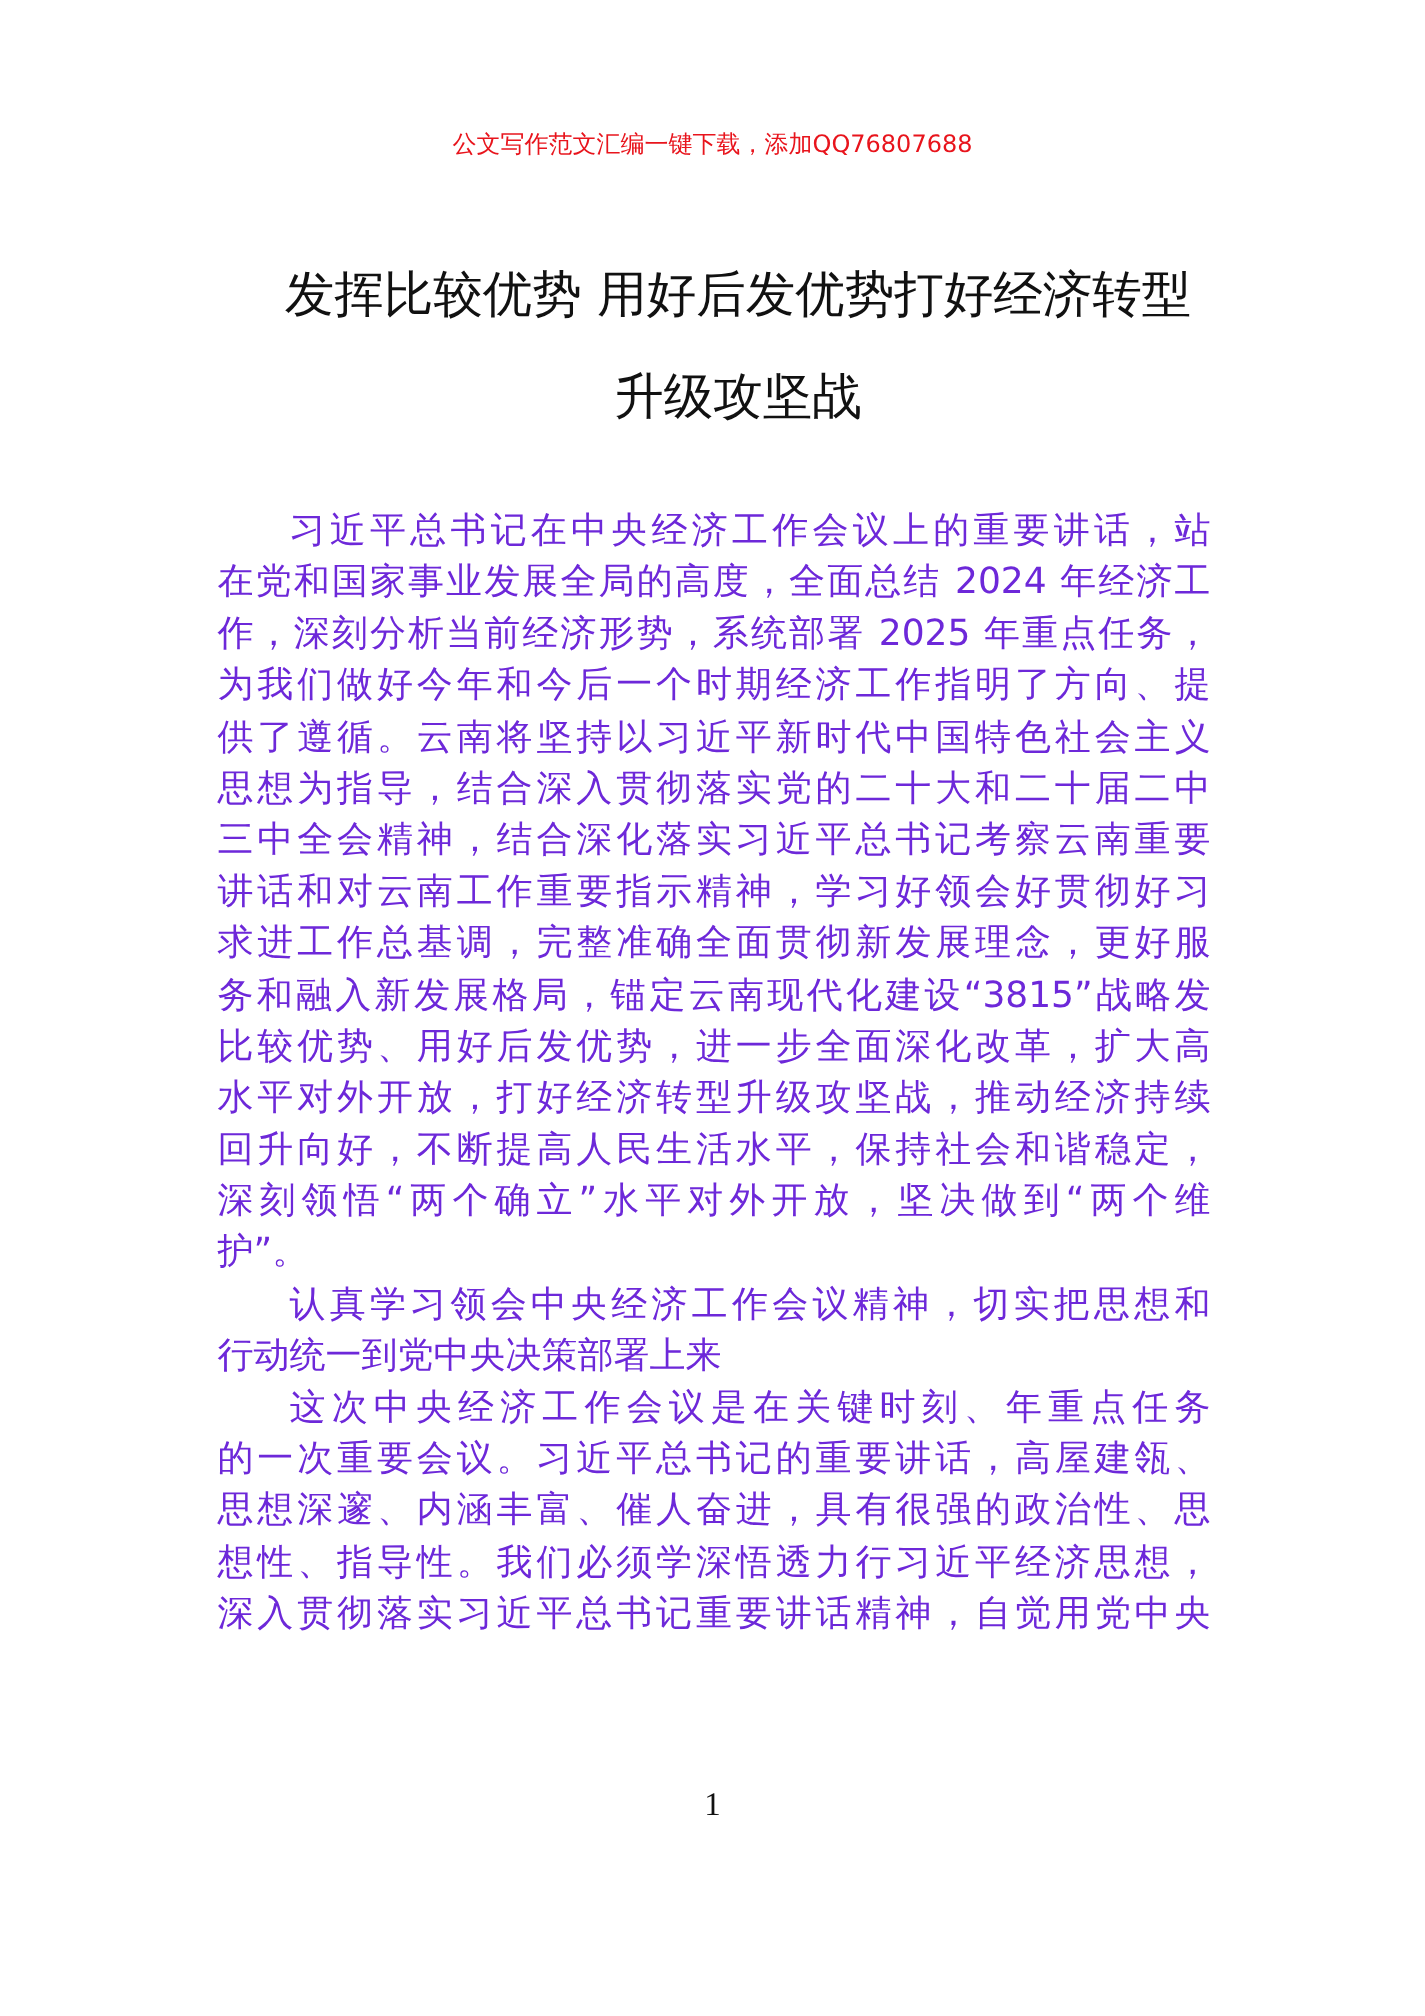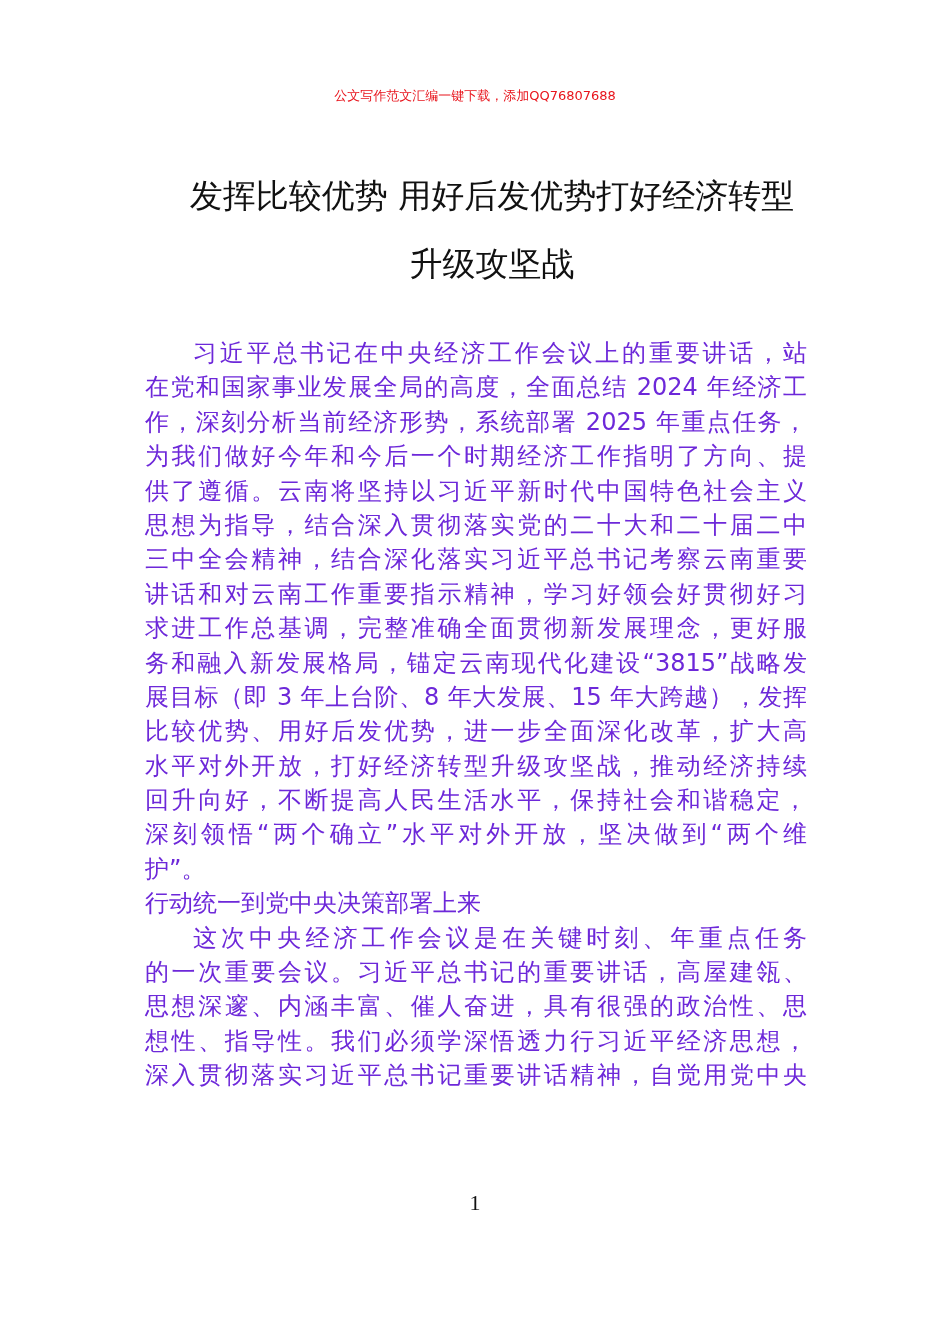--- a/index.html
+++ b/index.html
@@ -1,20 +1,20 @@
 <!DOCTYPE html>
 <html><head>
   <meta charset="utf-8">
   <style>
     html, body { margin: 0; padding: 0; background: #ffffff; }
     body { width: 950px; height: 1344px; position: relative; overflow: hidden;
            font-family: "DejaVu Sans", "Liberation Sans", sans-serif; color: #000; }
     .page { position: absolute; left: 0; top: 0; width: 950px; height: 1344px; background: #fff; }
     .header-note { position: absolute; top: 84px; left: 0; width: 950px; text-align: center;
-                   color: #e8141c; font-size: 13px; line-height: 24px; letter-spacing: 0px; }
+                   color: #e8141c; font-size: 16px; line-height: 24px; letter-spacing: 0px; }
     .title { position: absolute; left: 0; width: 950px; text-align: center;
              font-size: 33px; line-height: 44px; color: #111; letter-spacing: 0px; padding-left: 17px; }
     .title.l1 { top: 174px; }
     .title.l2 { top: 242px; }
     .body { position: absolute; left: 145px; top: 336px; width: 662px; }
     .line { height: 34.4px; line-height: 34.4px; font-size: 24px; white-space: nowrap;
             text-align: justify; text-align-last: justify; color: #6d28d9; letter-spacing: 0px; }
     .line.indent { padding-left: 48px; }
     .line.last { text-align-last: left; }
     .page-number { position: absolute; top: 1188px; left: 0; width: 950px; text-align: center;
@@ -35,29 +35,29 @@
       <div class="line indent">习近平总书记在中央经济工作会议上的重要讲话，站</div>
       <div class="line">在党和国家事业发展全局的高度，全面总结 2024 年经济工</div>
       <div class="line">作，深刻分析当前经济形势，系统部署 2025 年重点任务，</div>
       <div class="line">为我们做好今年和今后一个时期经济工作指明了方向、提</div>
       <div class="line">供了遵循。云南将坚持以习近平新时代中国特色社会主义</div>
       <div class="line">思想为指导，结合深入贯彻落实党的二十大和二十届二中</div>
       <div class="line">三中全会精神，结合深化落实习近平总书记考察云南重要</div>
       <div class="line">讲话和对云南工作重要指示精神，学习好领会好贯彻好习</div>
       <div class="line">求进工作总基调，完整准确全面贯彻新发展理念，更好服</div>
       <div class="line">务和融入新发展格局，锚定云南现代化建设“3815”战略发</div>
-      <div class="line">展目标（即 3 年上台阶、8 年大发展、15 年大跨越），发挥</div>
       <div class="line">比较优势、用好后发优势，进一步全面深化改革，扩大高</div>
       <div class="line">水平对外开放，打好经济转型升级攻坚战，推动经济持续</div>
       <div class="line">回升向好，不断提高人民生活水平，保持社会和谐稳定，</div>
       <div class="line">深刻领悟“两个确立”水平对外开放，坚决做到“两个维</div>
       <div class="line last">护”。</div>
     </div>
 
     <div>
+      <div class="line indent">认真学习领会中央经济工作会议精神，切实把思想和</div>
       <div class="line last">行动统一到党中央决策部署上来</div>
     </div>
 
     <div>
       <div class="line indent">这次中央经济工作会议是在关键时刻、年重点任务</div>
       <div class="line">的一次重要会议。习近平总书记的重要讲话，高屋建瓴、</div>
       <div class="line">思想深邃、内涵丰富、催人奋进，具有很强的政治性、思</div>
       <div class="line">想性、指导性。我们必须学深悟透力行习近平经济思想，</div>
       <div class="line">深入贯彻落实习近平总书记重要讲话精神，自觉用党中央</div>
     </div>

